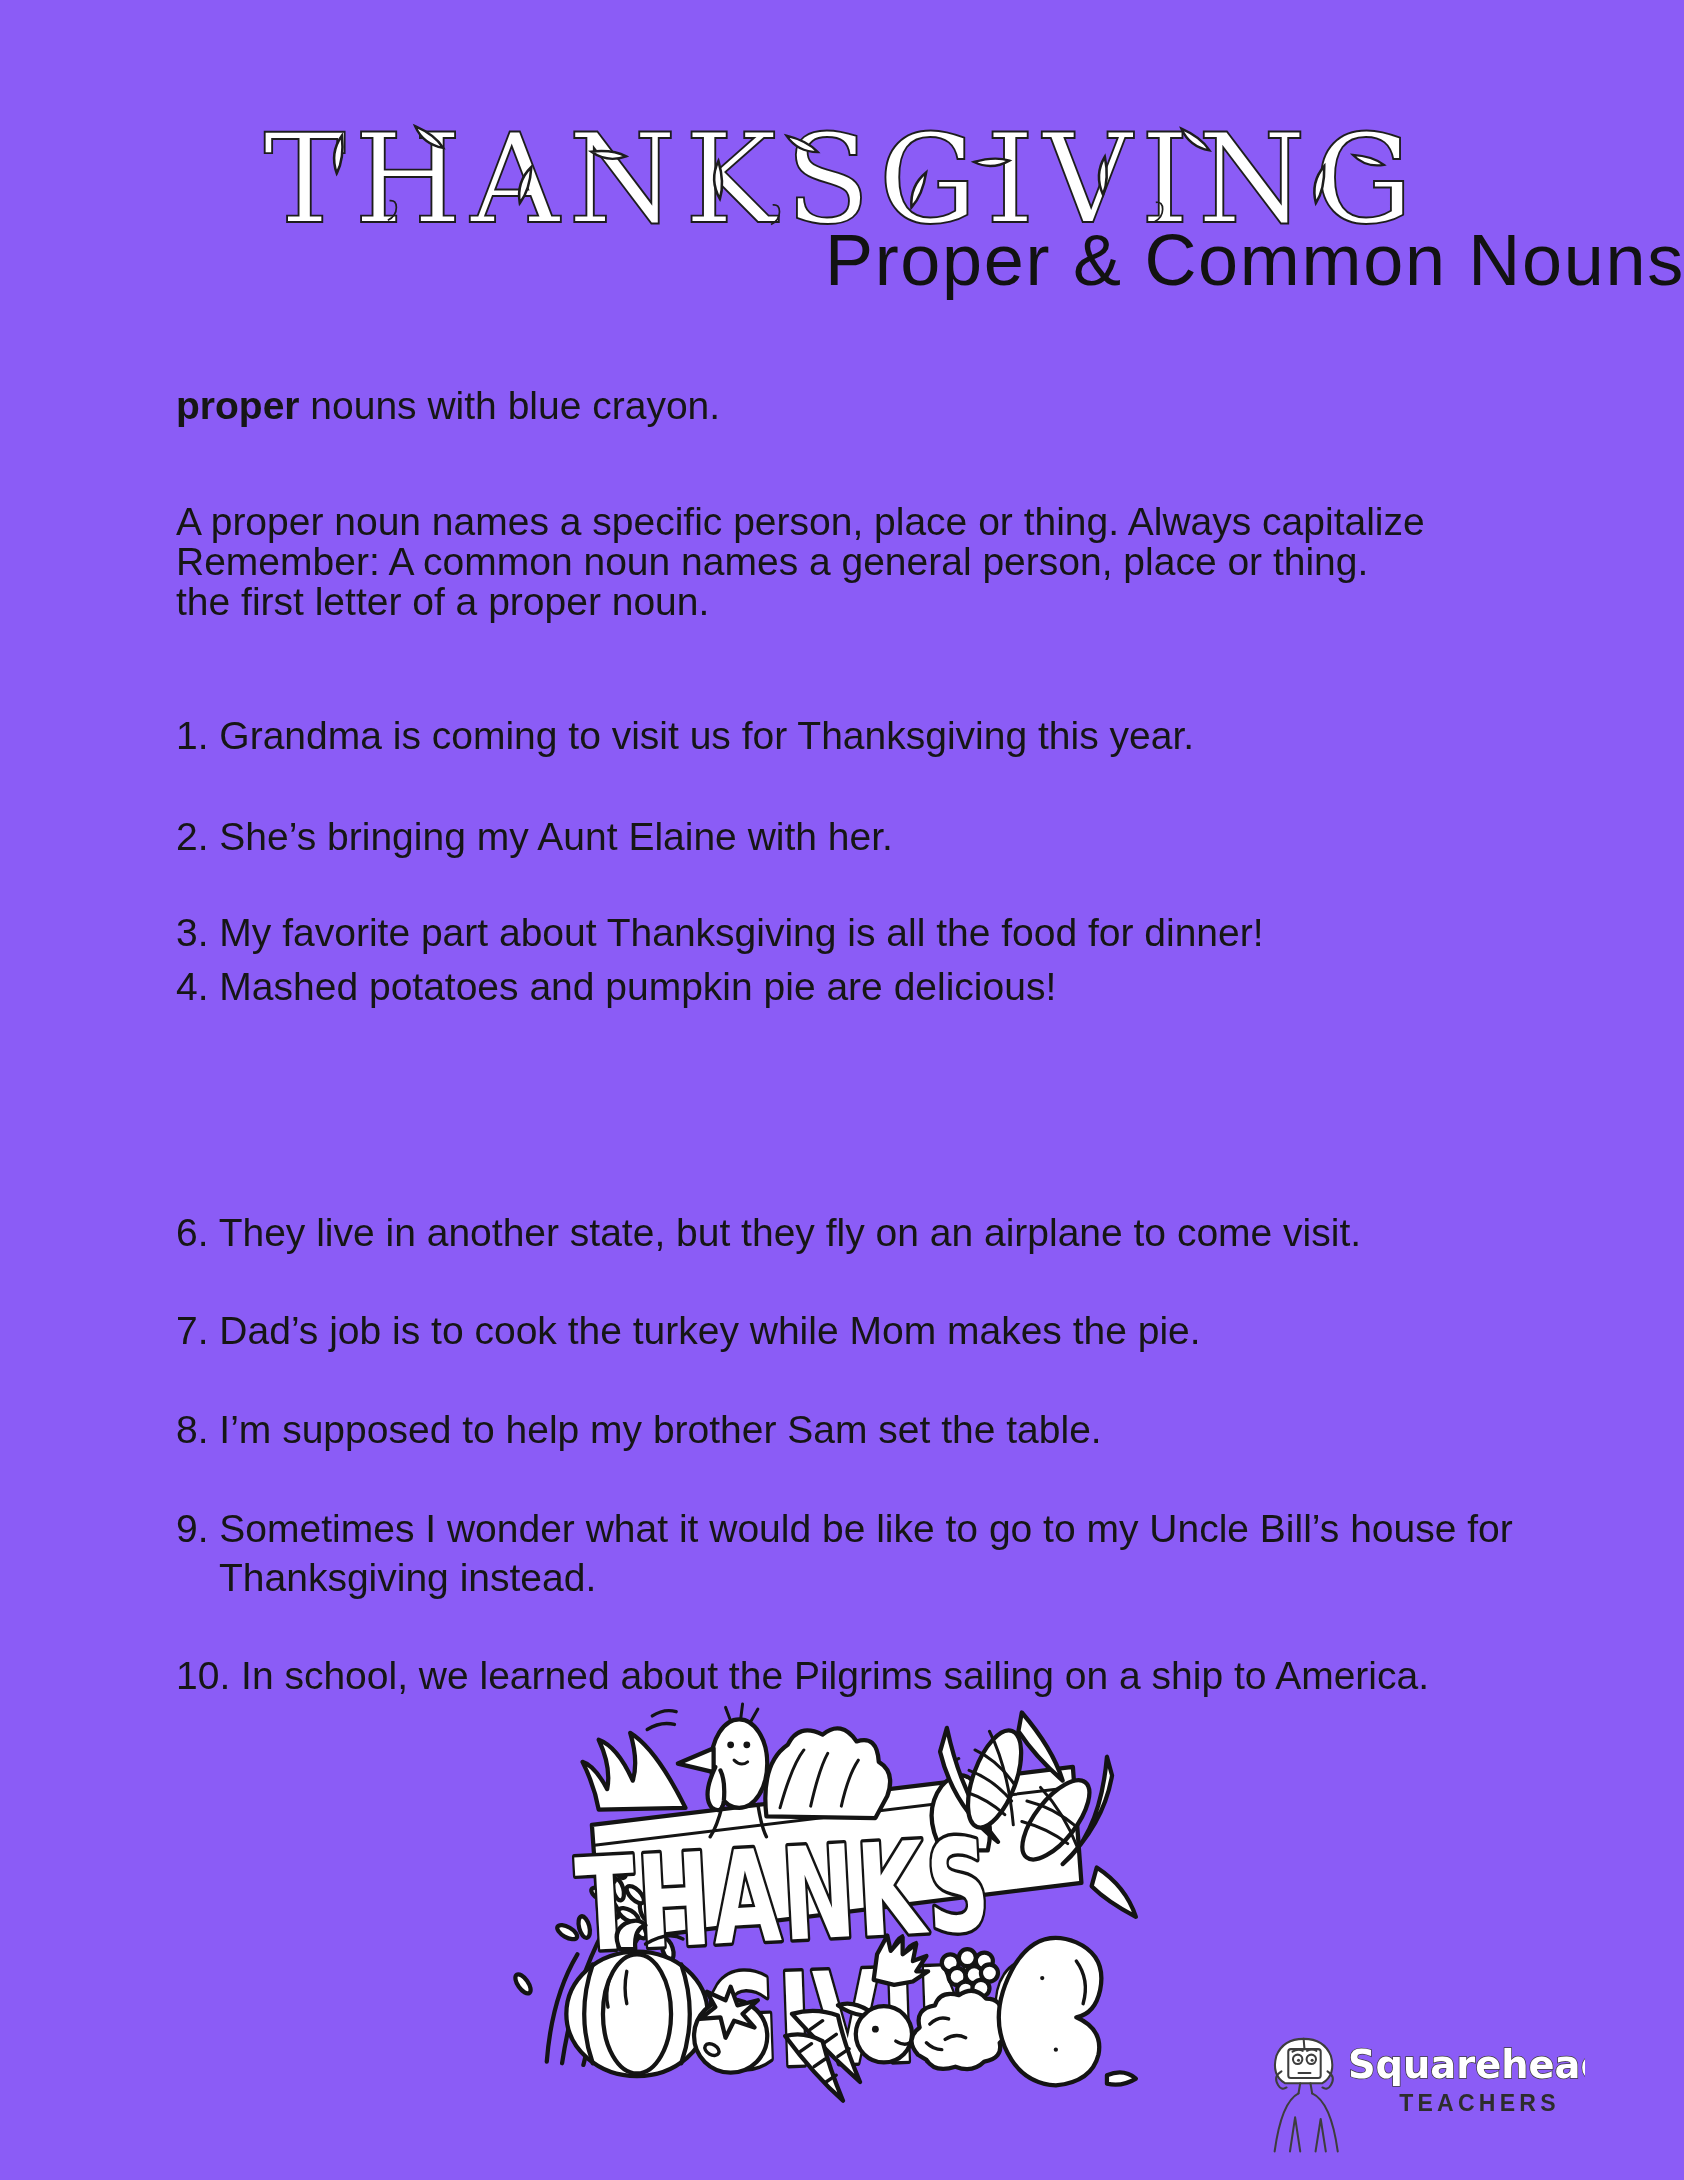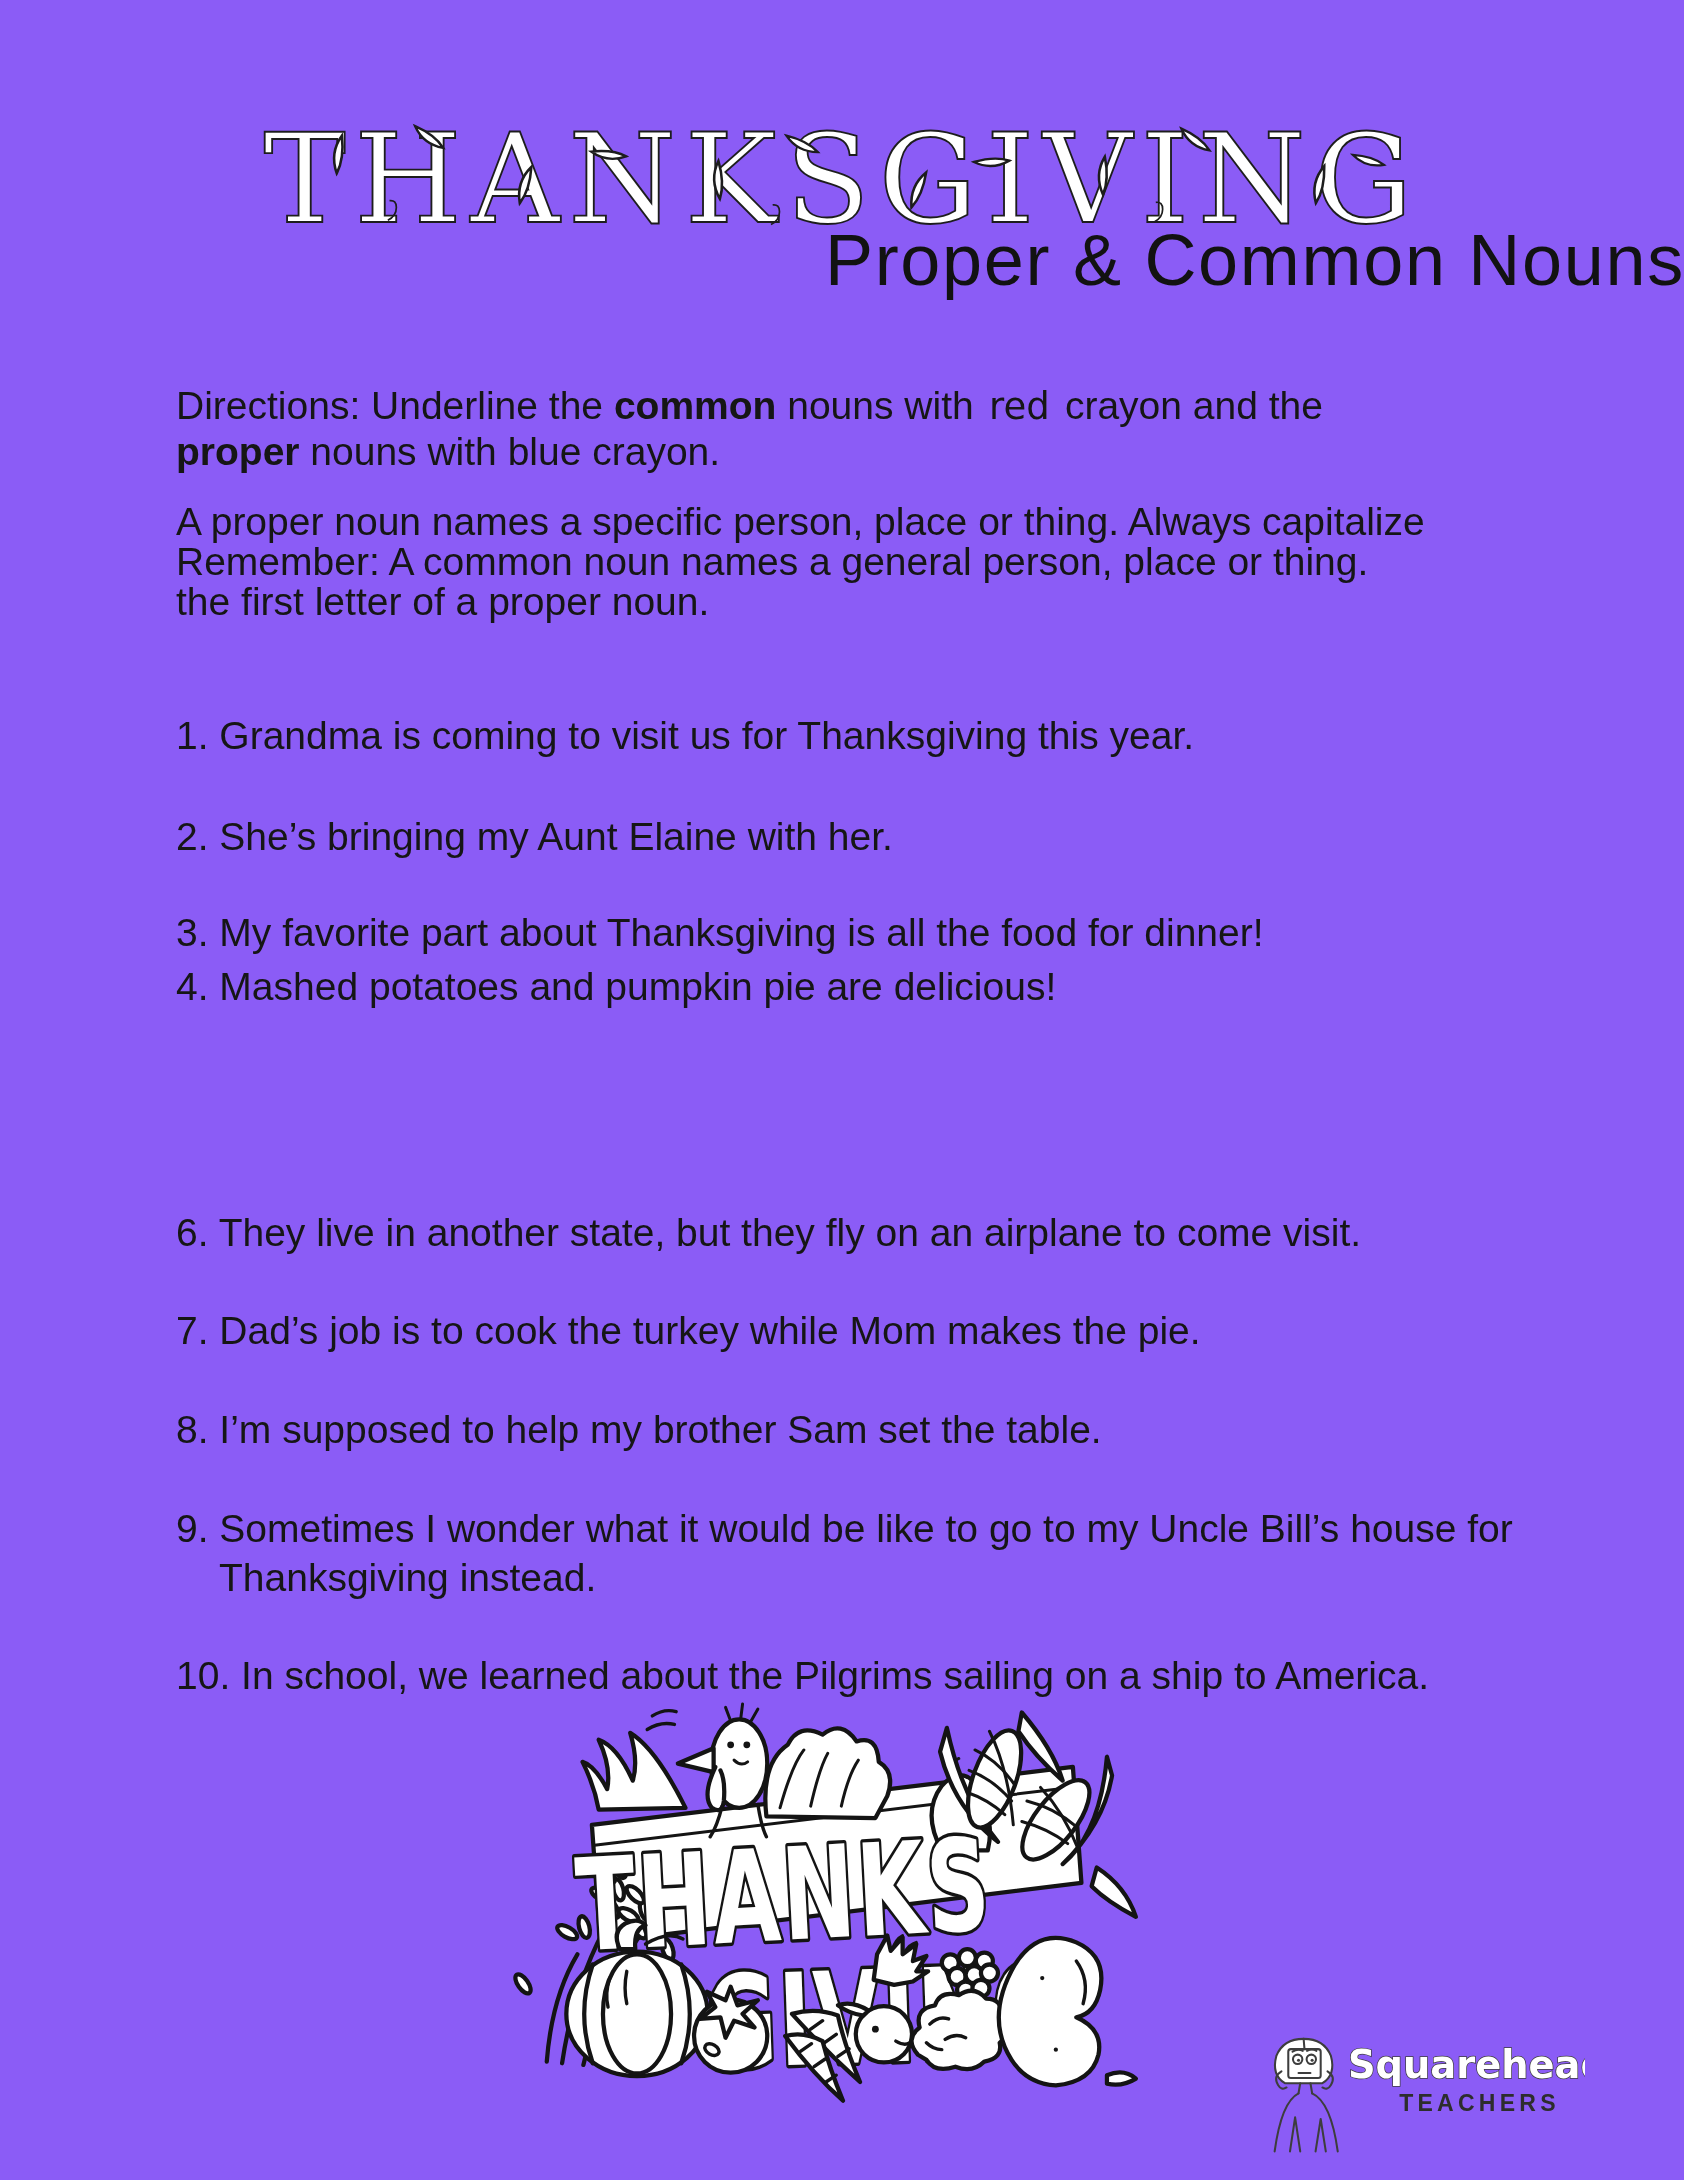--- a/index.html
+++ b/index.html
@@ -62,21 +62,20 @@
       <path transform="translate(1625,75) rotate(-120) scale(1.3)" d="M0 0 Q6 -16 22 -20 Q12 -5 0 0 Z"></path>
       <path d="M455 140 q10 -5 10 -15 q0 -9 -8 -8" fill="none"></path>
       <path d="M905 145 q10 -5 10 -15 q0 -9 -8 -8" fill="none"></path>
       <path d="M1355 142 q10 -5 10 -15 q0 -9 -8 -8" fill="none"></path>
     </g>
   </svg>
 
   <div class="subtitle">Proper &amp; Common Nouns</div>
 
   <div class="directions">
-    <p class="dir-line"><span class="seg">Directions: Underline the </span><span class="seg bold">common</span><span class="seg"> nouns with</span><span class="seg alt">red</span><span class="seg">crayon and the</span></p>
     <p class="dir-line"><span class="seg bold">proper</span><span class="seg"> nouns with blue crayon.</span></p>
   </div>
 
   <div class="reminder">
     <span class="rem-line">A proper noun names a specific person, place or thing. Always capitalize</span>
     <span class="rem-line">Remember: A common noun names a general person, place or thing.</span>
     <span class="rem-line">the first letter of a proper noun.</span>
   </div>
 
   <div class="sentence" style="top:671px">1. Grandma is coming to visit us for Thanksgiving this year.</div>

